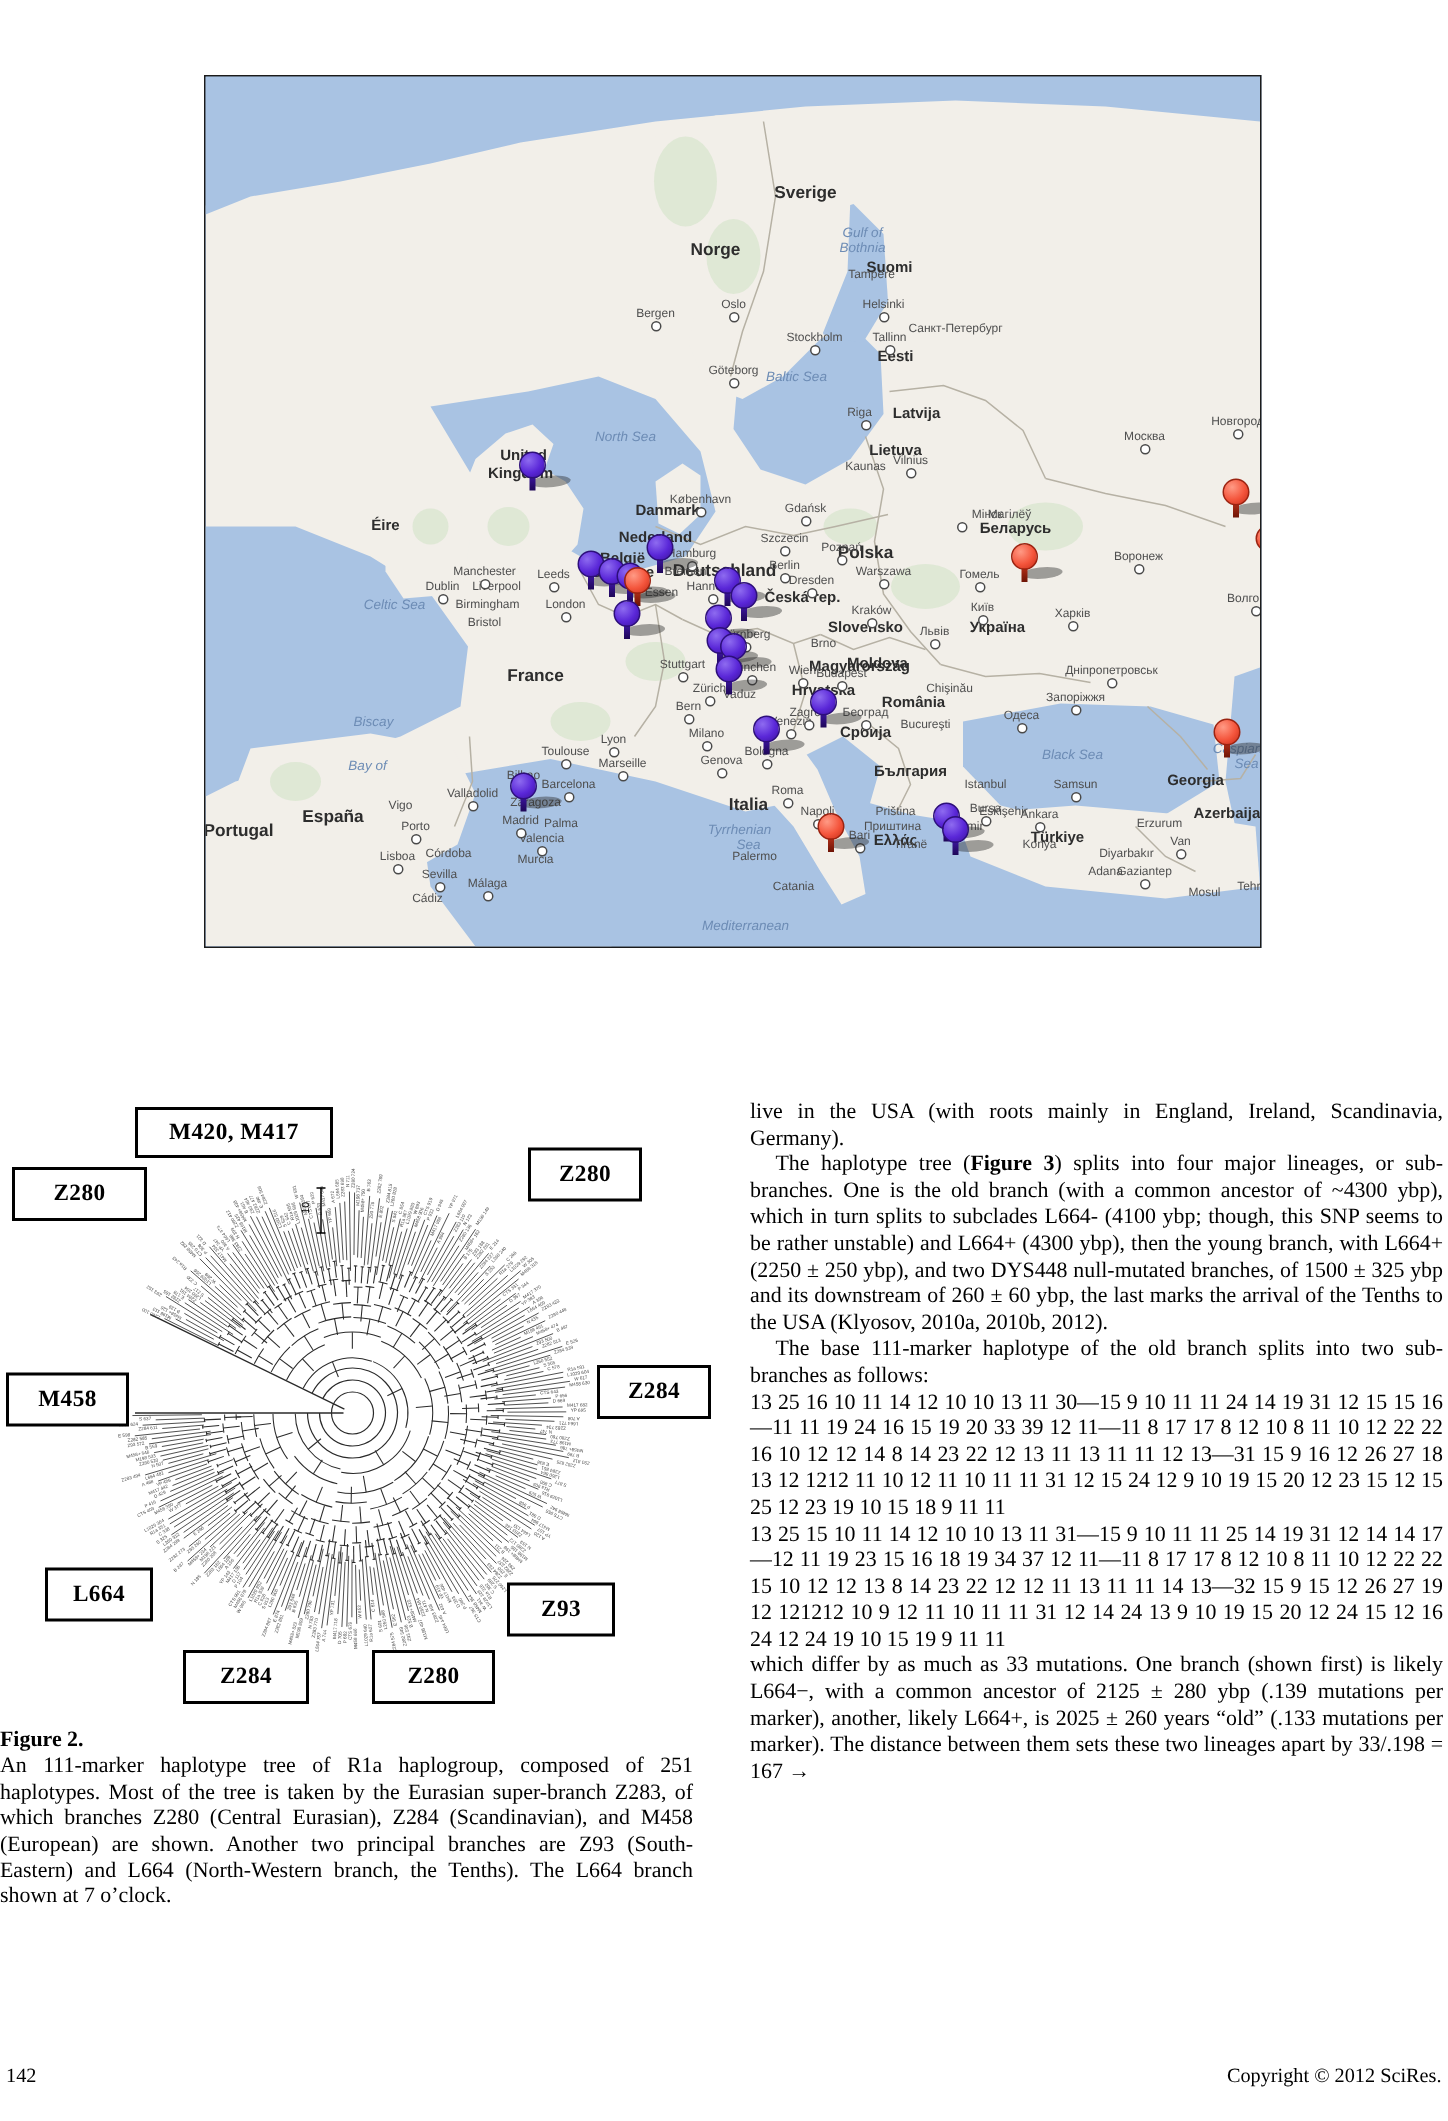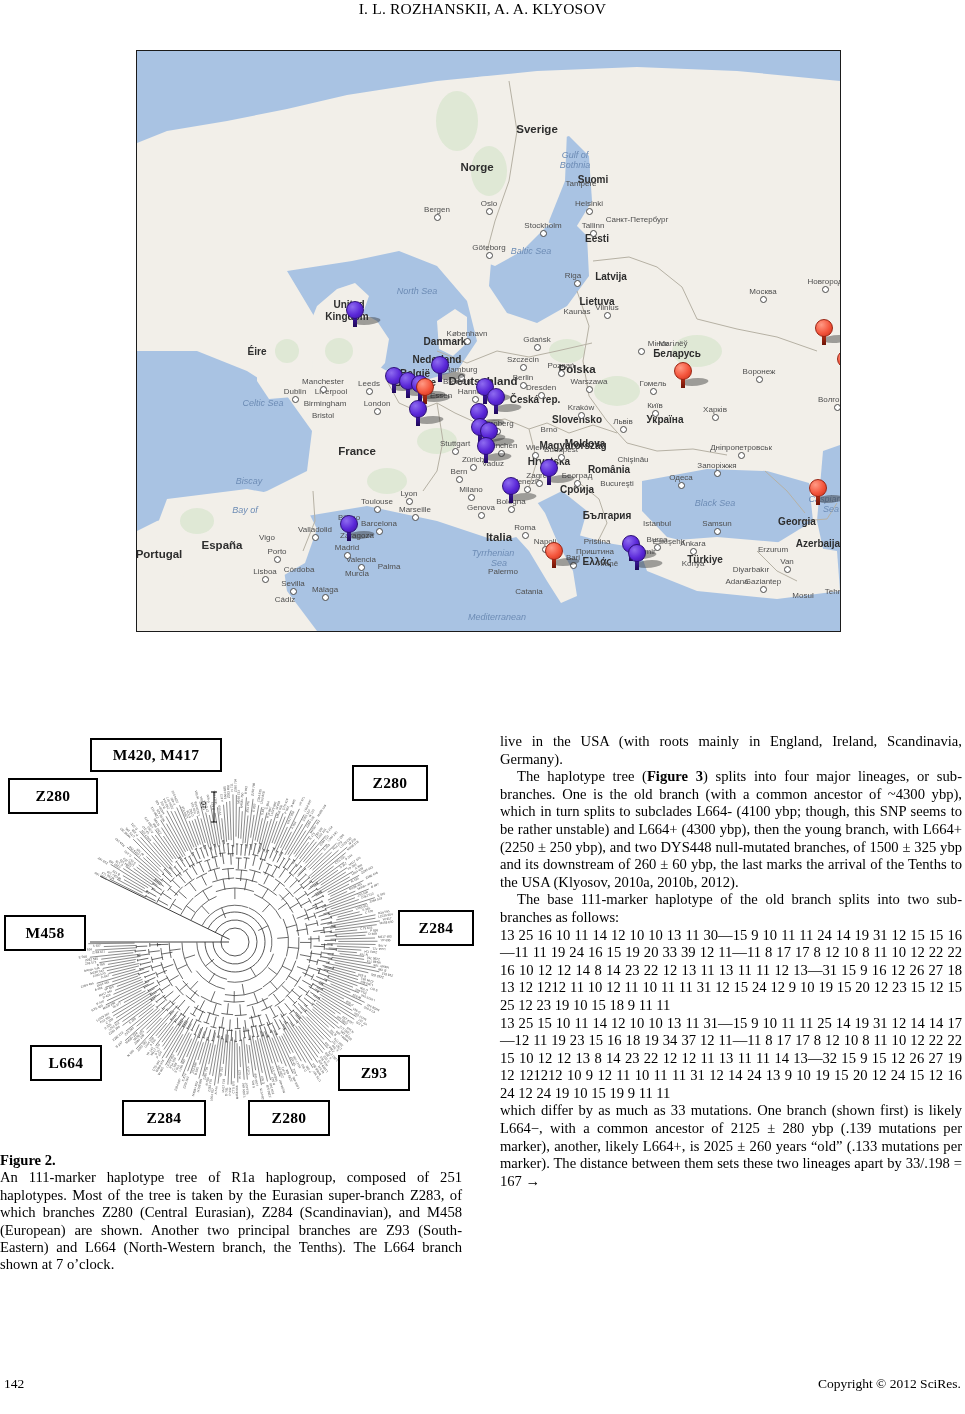--- a/index.html
+++ b/index.html
@@ -93,21 +93,20 @@
     font-size:13.5px;
   }
   .footer .pg{position:absolute;left:4px;top:0;}
   .footer .cr{position:absolute;right:4px;top:0;}
 </style>
 </head>
 <body>
 
 <div class="page">
 
-  <div class="runhead">I. L. ROZHANSKII, A. A. KLYOSOV</div>
 
   <div class="map-frame">
     <div class="map-canvas" id="map-canvas">
         <svg width="703" height="580" style="position: absolute; left: 0px; top: 0px;">
           <path d="M 0,86 L 40,74 L 95,66 L 150,52 L 205,40 L 260,30 L 330,22 L 400,16 L 470,12 L 560,10 L 640,12 L 703,16 L 703,580 L 470,580 L 430,560 L 400,540 L 380,556 L 350,566 L 320,560 L 300,572 L 270,580 L 0,580 Z" fill="#f2efe9" stroke="none"></path>
           <path d="M 0,0 L 703,0 L 703,30 L 600,20 L 500,16 L 400,20 L 300,30 L 210,44 L 150,58 L 90,70 L 30,80 L 0,92 Z" fill="#a9c3e3" stroke="none"></path>
           <path d="M 150,220 L 215,210 L 262,200 L 300,215 L 330,250 L 340,290 L 320,320 L 285,330 L 250,320 L 215,300 L 180,270 Z" fill="#a9c3e3" stroke="none"></path>
           <path d="M 0,300 L 60,300 L 110,320 L 150,345 L 175,380 L 170,420 L 130,440 L 80,455 L 20,470 L 0,480 Z" fill="#a9c3e3" stroke="none"></path>
           <path d="M 355,200 L 400,180 L 430,165 L 450,185 L 452,225 L 430,255 L 400,272 L 370,262 L 352,235 Z" fill="#a9c3e3" stroke="none"></path>
           <path d="M 400,95 L 432,85 L 452,105 L 455,150 L 438,178 L 412,172 L 398,140 Z" fill="#a9c3e3" stroke="none"></path>
@@ -258,21 +257,21 @@
       <div class="maplbl city" style="left: 334px; top: 438px; transform: translate(-50%, -50%);">Milano</div>
       <div class="maplbl city" style="left: 344px; top: 456px; transform: translate(-50%, -50%);">Genova</div>
       <div class="maplbl city" style="left: 278px; top: 458px; transform: translate(-50%, -50%);">Marseille</div>
       <div class="maplbl city" style="left: 272px; top: 442px; transform: translate(-50%, -50%);">Lyon</div>
       <div class="maplbl city" style="left: 240px; top: 450px; transform: translate(-50%, -50%);">Toulouse</div>
       <div class="maplbl city" style="left: 212px; top: 466px; transform: translate(-50%, -50%);">Bilbao</div>
       <div class="maplbl city" style="left: 178px; top: 478px; transform: translate(-50%, -50%);">Valladolid</div>
       <div class="maplbl city" style="left: 220px; top: 484px; transform: translate(-50%, -50%);">Zaragoza</div>
       <div class="maplbl city" style="left: 210px; top: 496px; transform: translate(-50%, -50%);">Madrid</div>
       <div class="maplbl city" style="left: 242px; top: 472px; transform: translate(-50%, -50%);">Barcelona</div>
-      <div class="maplbl city" style="left: 252px; top: 498px; transform: translate(-50%, -50%); margin-top: 17px;">Palma</div>
+      <div class="maplbl city" style="left: 237px; top: 498px; transform: translate(-50%, -50%);">Palma</div>
       <div class="maplbl city" style="left: 224px; top: 508px; transform: translate(-50%, -50%);">Valencia</div>
       <div class="maplbl city" style="left: 220px; top: 522px; transform: translate(-50%, -50%);">Murcia</div>
       <div class="maplbl city" style="left: 188px; top: 538px; transform: translate(-50%, -50%);">Málaga</div>
       <div class="maplbl city" style="left: 156px; top: 532px; transform: translate(-50%, -50%);">Sevilla</div>
       <div class="maplbl city" style="left: 162px; top: 518px; transform: translate(-50%, -50%);">Córdoba</div>
       <div class="maplbl city" style="left: 148px; top: 548px; transform: translate(-50%, -50%);">Cádiz</div>
       <div class="maplbl city" style="left: 128px; top: 520px; transform: translate(-50%, -50%);">Lisboa</div>
       <div class="maplbl city" style="left: 140px; top: 500px; transform: translate(-50%, -50%);">Porto</div>
       <div class="maplbl city" style="left: 130px; top: 486px; transform: translate(-50%, -50%);">Vigo</div>
       <div class="maplbl city" style="left: 240px; top: 352px; transform: translate(-50%, -50%);">London</div>

